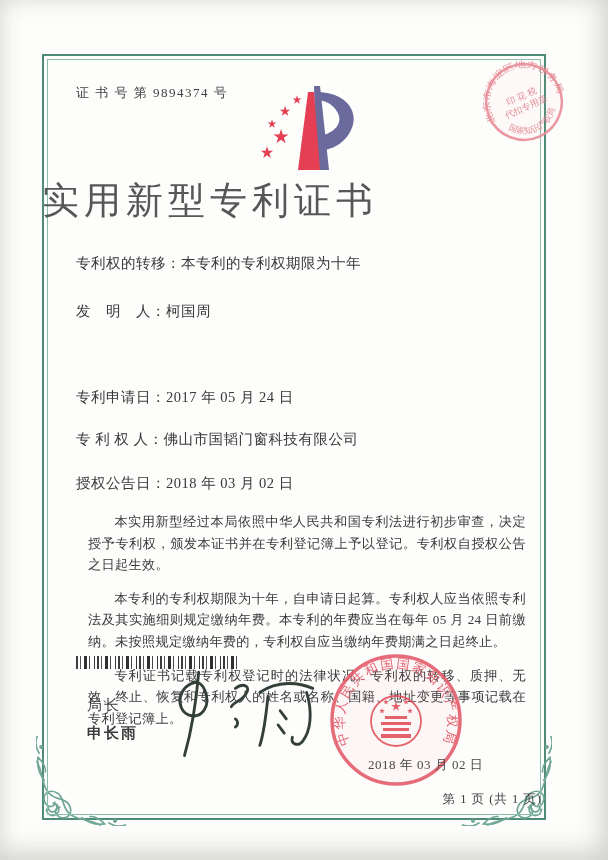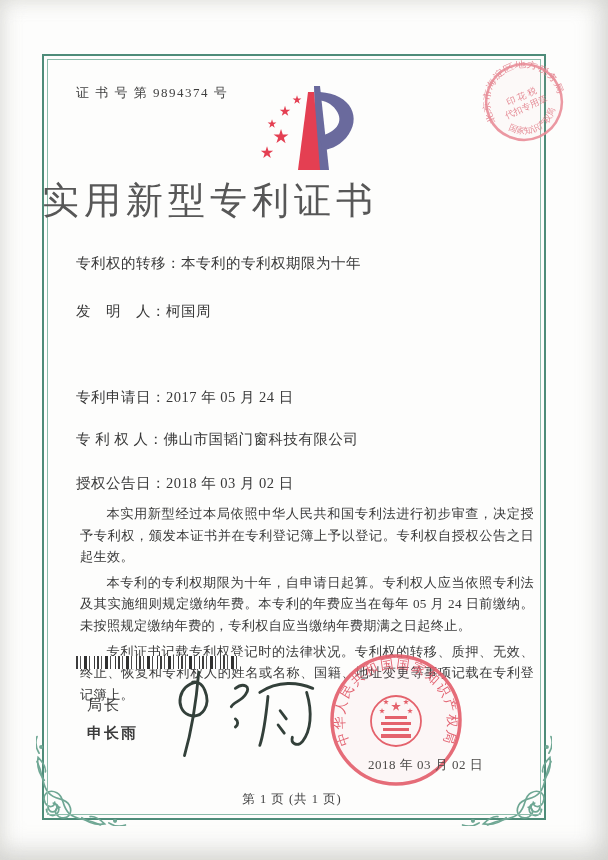--- a/index.html
+++ b/index.html
@@ -28,41 +28,41 @@
   .logo{position:absolute;left:250px;top:84px;width:124px;height:90px;}
   .title{position:absolute;left:42px;top:176px;width:500px;text-align:left;
     font-size:37px;letter-spacing:5px;color:#575757;font-weight:500;}
 
   
   .field{position:absolute;left:76px;font-size:14.5px;color:#383838;letter-spacing:.5px;white-space:nowrap;}
   .f0{top:254px}.f1{top:302px}.f2{top:345px}.f3{top:388px}.f4{top:430px}.f5{top:474px}
 
   
   .body-text{position:absolute;left:76px;top:499px;width:462px;}
-  .body-text p{margin:4px;font-size:13.2px;line-height:21.6px;text-indent:2em;
+  .body-text p{margin:12px;font-size:13.2px;line-height:21.6px;text-indent:2em;
     text-align:justify;color:#3a3a3a;letter-spacing:.3px;}
 
   
   .barcode{position:absolute;left:76px;top:656px;width:164px;height:13px;
     background:repeating-linear-gradient(90deg,
       #3d3d3d 0 2px,#fff 2px 4px,#555 4px 5px,#fff 5px 8px,
       #303030 8px 11px,#fff 11px 13px,#4a4a4a 13px 14px,#fff 14px 18px,
       #383838 18px 19px,#fff 19px 21px);}
 
   
   .director-title{position:absolute;left:87px;top:696px;font-size:15px;color:#3c3c3c;letter-spacing:2px;}
   .director-name{position:absolute;left:87px;top:724px;font-size:15px;color:#3c3c3c;letter-spacing:2px;font-weight:bold;}
   .signature{position:absolute;left:158px;top:668px;width:168px;height:96px;}
 
   
   .seal{position:absolute;left:326px;top:650px;width:140px;height:140px;z-index:3;opacity:.92;}
   .seal-date{position:absolute;left:368px;top:756px;font-size:13px;color:#4b4a48;z-index:5;letter-spacing:.5px;}
   .tax-stamp{position:absolute;left:482px;top:60px;width:84px;height:84px;z-index:4;opacity:.9;}
 
-  .footer{position:absolute;left:42px;top:791px;width:500px;text-align:center;
+  .footer{position:absolute;left:42px;top:791px;width:500px;text-align:right;
     font-size:12.5px;color:#3e3e3e;letter-spacing:1px;}
 </style>
 </head>
 <body>
 
 <div class="sheet">
 
   <div class="frame">
     <div class="orn orn-bl">
       <svg viewBox="0 0 100 100" fill="none" stroke="currentColor" stroke-width="1.6" stroke-linecap="round">

